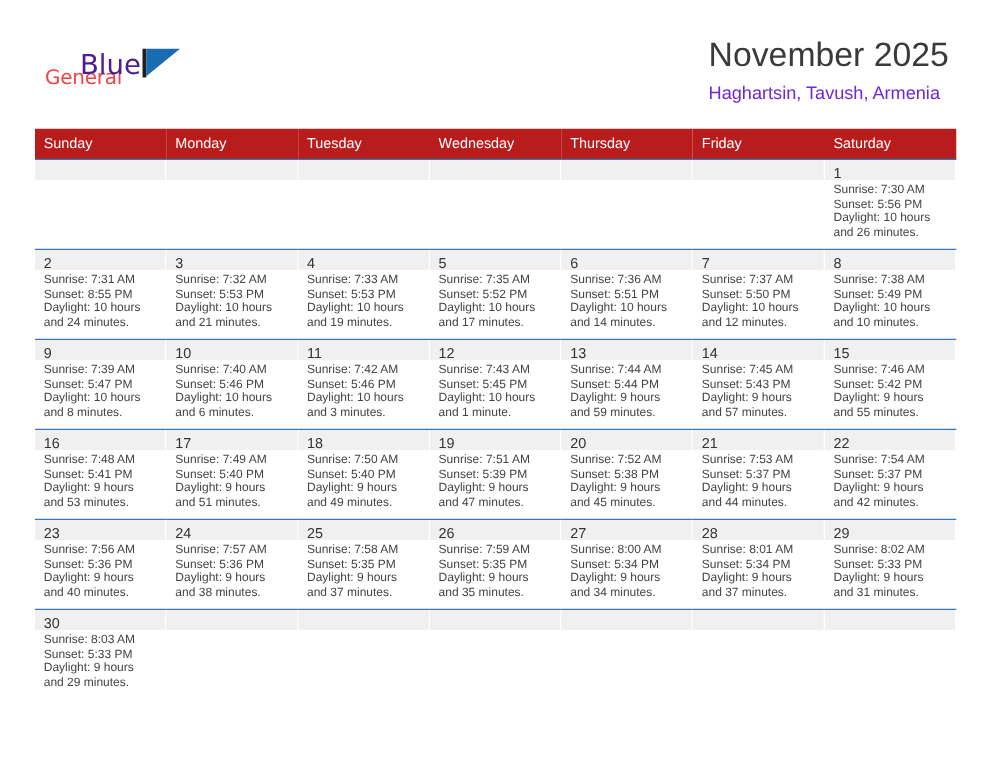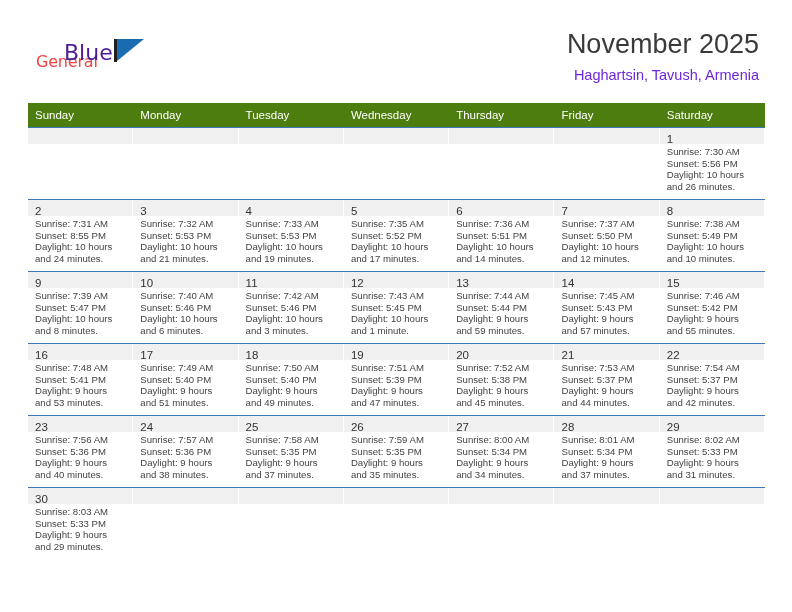--- a/index.html
+++ b/index.html
@@ -72,21 +72,20 @@
     font-size: 22px;
     line-height: 24px;
     color: #4c1d95;
     font-family: "DejaVu Sans", sans-serif;
     font-weight: 400;
   }
   .title-block {
     position: absolute;
     right: 33px;
     top: 28px;
-    text-align: right;
   }
   .month-title {
     font-size: 27px;
     line-height: 33px;
     color: #3a3a3a;
     font-weight: 400;
     white-space: nowrap;
   }
   .location-subtitle {
     margin-top: 5px;
@@ -103,21 +102,21 @@
     left: 28px;
     top: 103px;
     width: 737px;
   }
   table.cal {
     border-collapse: collapse;
     table-layout: fixed;
     width: 737px;
   }
   table.cal th {
-    background: #4d7c0f;
+    background: #b91c1c;
     color: #ffffff;
     font-size: 11.5px;
     font-weight: 400;
     text-align: left;
     padding: 6px 0 6px 7px;
     height: 12px;
     border: none;
   }
   table.cal td {
     vertical-align: top;

